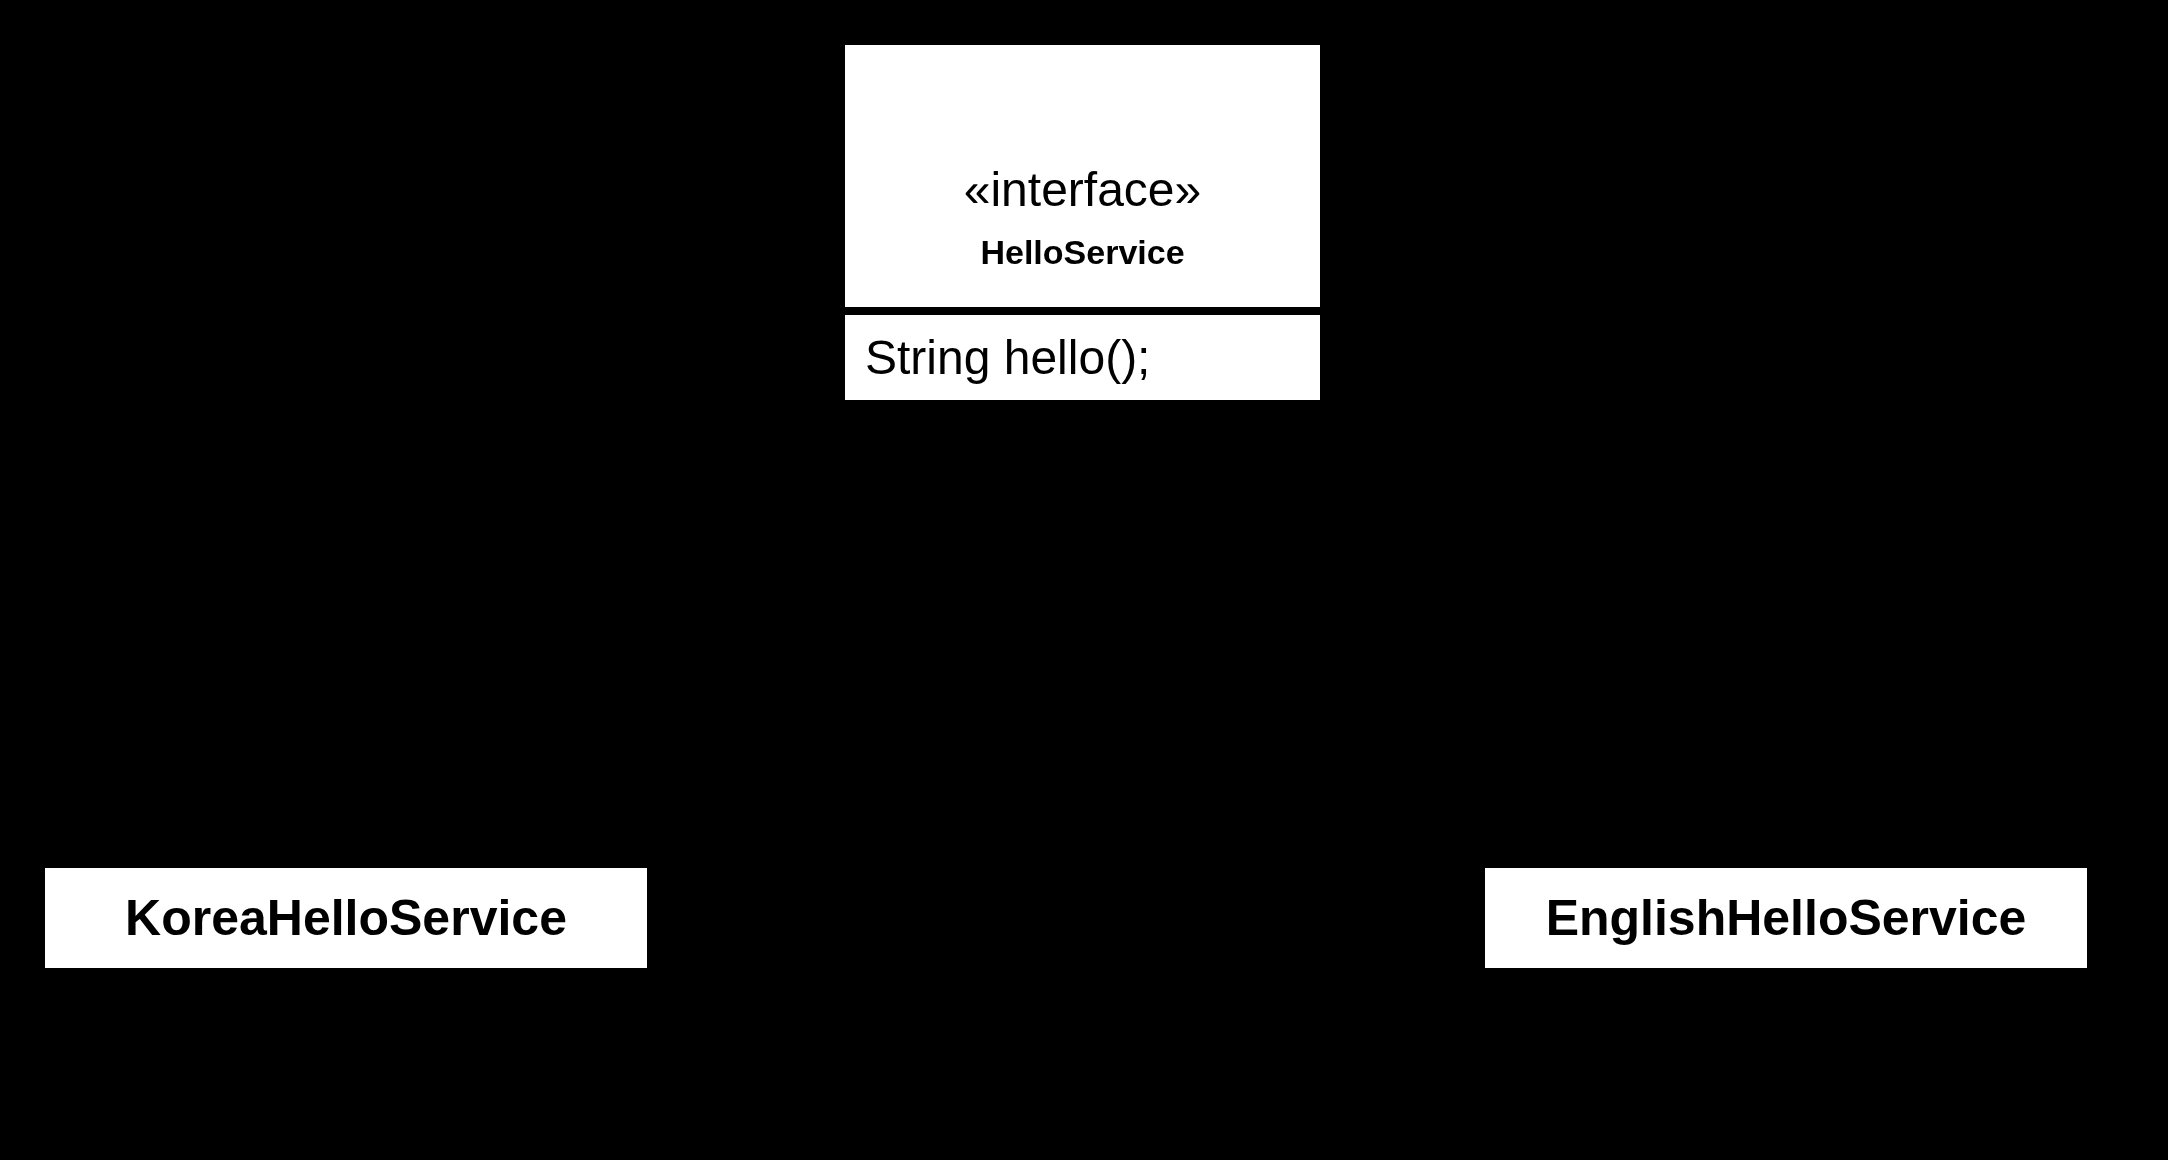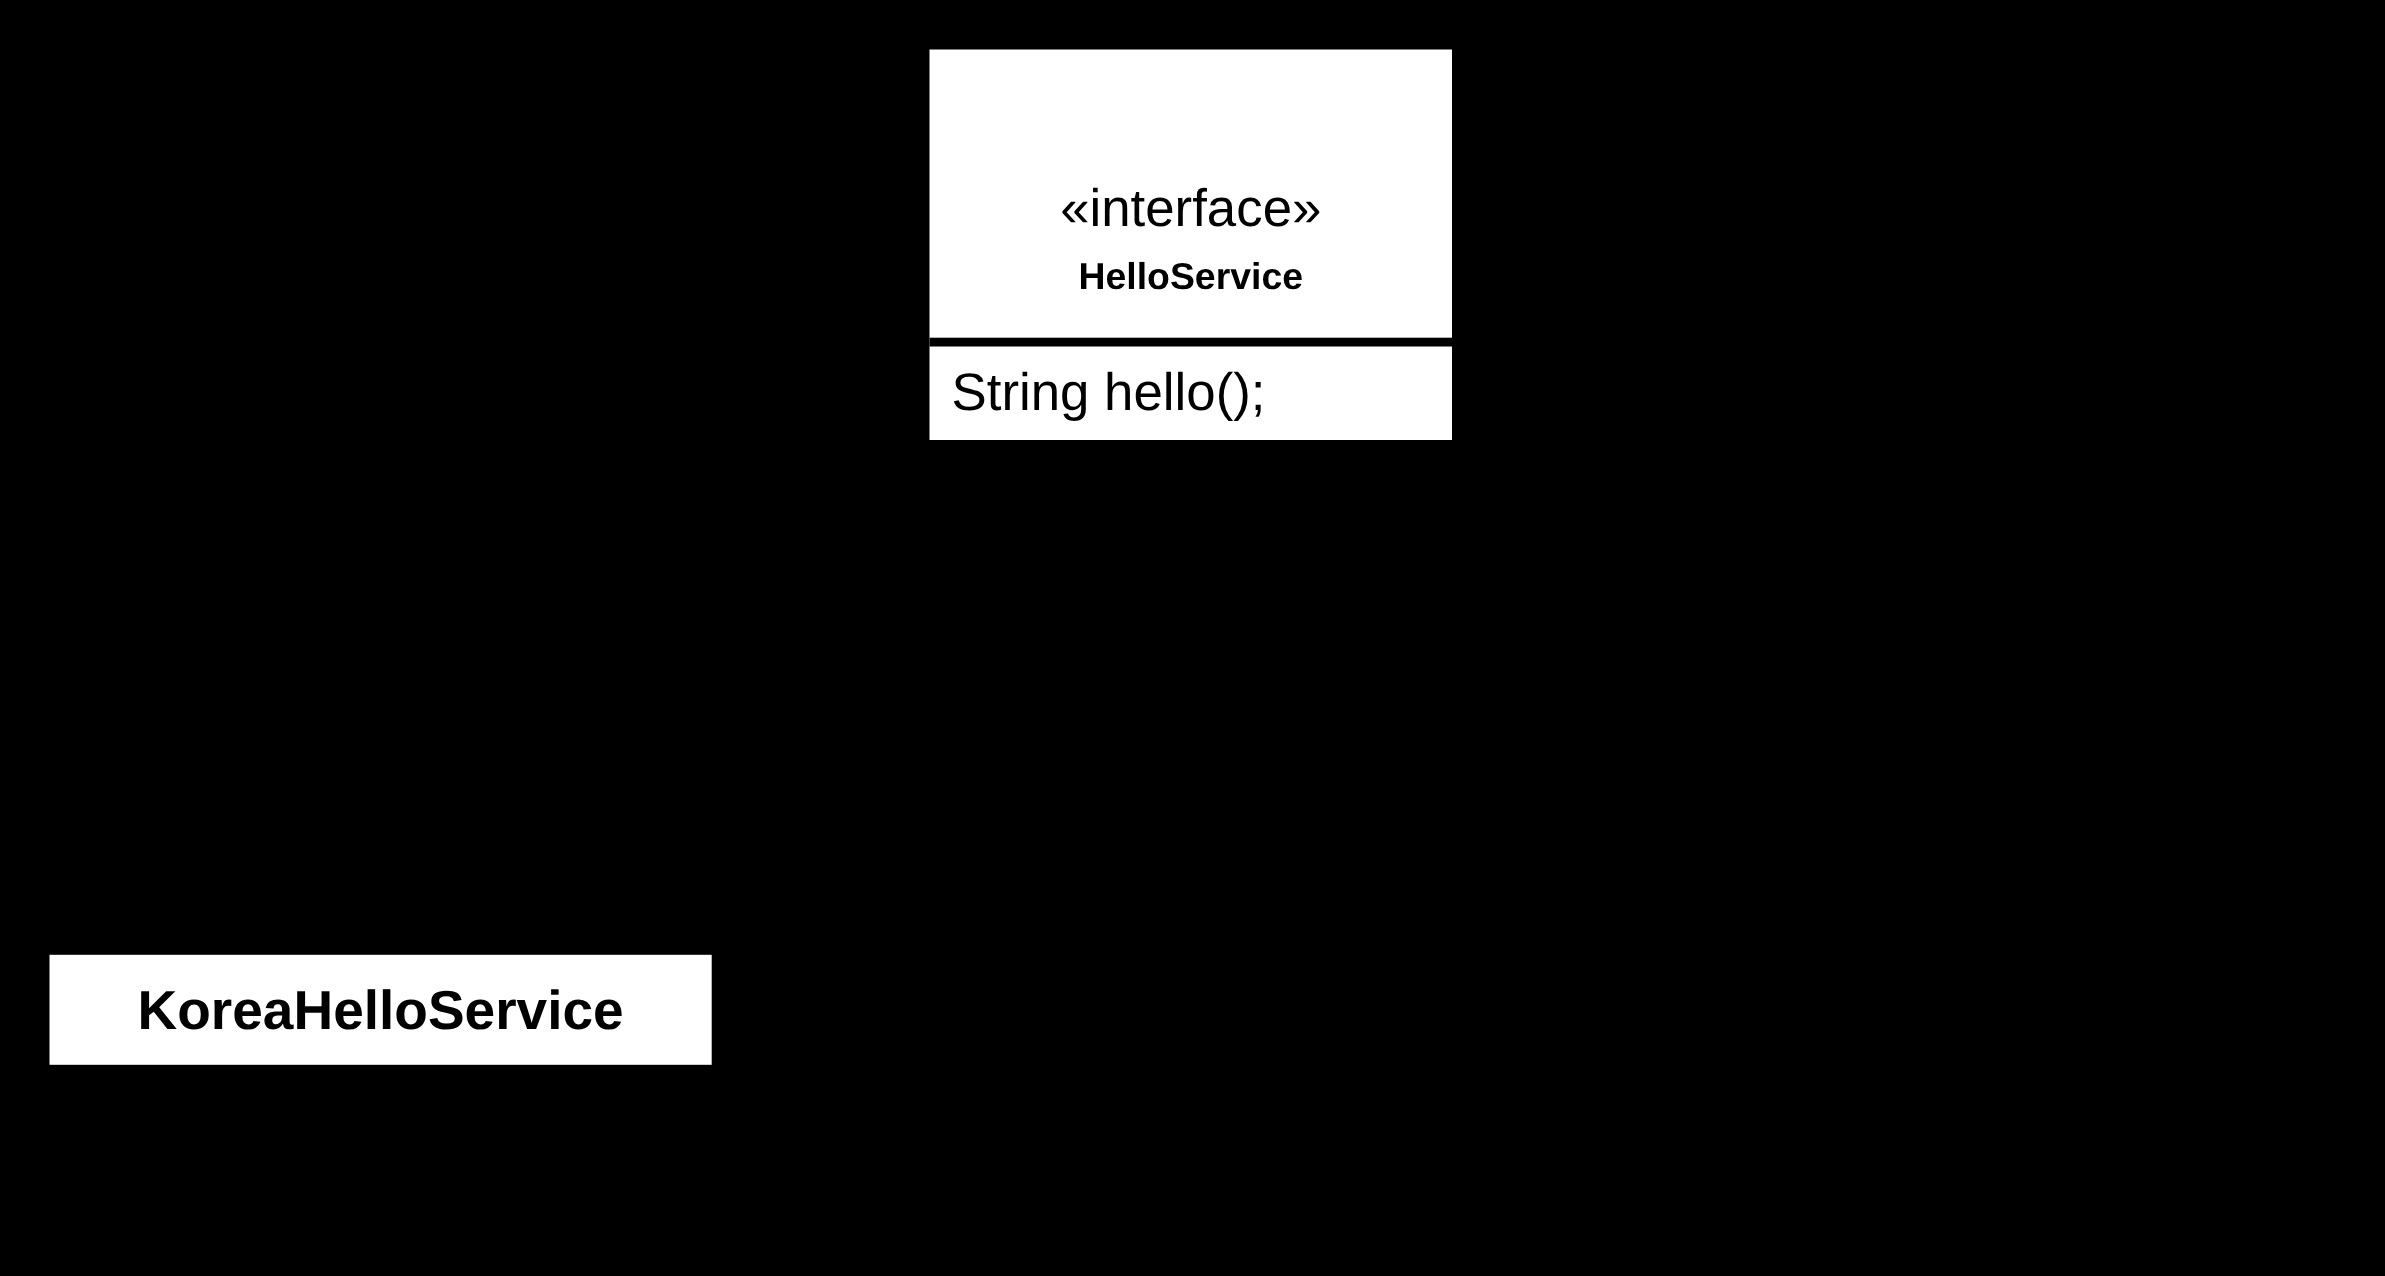--- a/index.html
+++ b/index.html
@@ -104,14 +104,17 @@
     <div class="compartment-divider"></div>
     <div class="iface-methods">
       <div class="method-text">String hello();</div>
     </div>
   </div>
 
   <div class="uml-box class-box korea">
     <div class="class-name">KoreaHelloService</div>
   </div>
 
+  <div class="uml-box class-box english">
+    <div class="class-name">EnglishHelloService</div>
+  </div>
 
 </div>
 
 </body></html>

